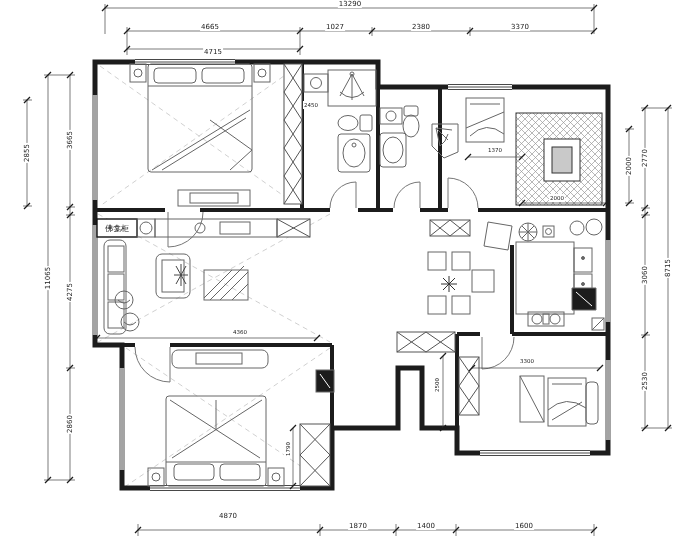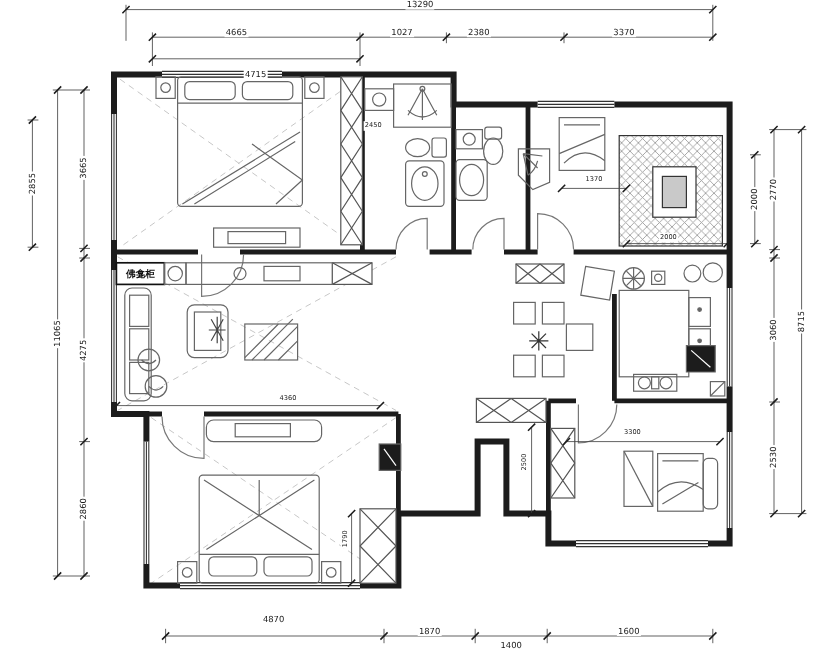--- a/index.html
+++ b/index.html
@@ -3,21 +3,21 @@
 <meta charset="utf-8">
 <style>
   html,body{margin:0;padding:0;background:#fff;}
   #plan{position:relative;width:700px;height:548px;background:#fff;overflow:hidden;
         font-family:"DejaVu Sans",sans-serif;}
   svg{position:absolute;left:0;top:0;}
   .dim{position:absolute;font-size:7px;line-height:8px;color:#1a1a1a;
        transform:translate(-50%,-50%);white-space:nowrap;background:#fff;padding:0 1px;}
   .dim.rot{transform:translate(-50%,-50%) rotate(-90deg);}
   .dim.tiny{font-size:5.5px;}
-  .roomtag{position:absolute;font-size:8px;font-weight:bold;color:#111;
+  .roomtag{position:absolute;font-size:8px;font-weight:normal;color:#111;
        transform:translate(-50%,-50%);white-space:nowrap;}
 </style>
 </head>
 <body>
 
 <div id="plan">
 
 <svg width="700" height="548" viewBox="0 0 700 548">
   <defs>
     <pattern id="xh" width="7" height="7" patternUnits="userSpaceOnUse">
@@ -354,41 +354,41 @@
     <path d="M465,160 L471,154 M519,160 L525,154"></path>
     <path d="M519,206 L525,200 M603,206 L609,200"></path>
     <path d="M94,341 L100,335 M314,341 L320,335"></path>
     <path d="M440,359 L446,353 M440,431 L446,425"></path>
     <path d="M469,371 L475,365 M597,371 L603,365"></path>
     <path d="M290,431 L296,425 M290,489 L296,483"></path>
   </g>
 </svg>
 
 <span class="dim" style="left:350px;top:4px">13290</span>
-<span class="dim" style="left:197px;top:27px">4665</span>
+<span class="dim" style="left:210px;top:27px">4665</span>
 <span class="dim" style="left:335px;top:27px">1027</span>
-<span class="dim" style="left:399px;top:27px">2380</span>
+<span class="dim" style="left:421px;top:27px">2380</span>
 <span class="dim" style="left:520px;top:27px">3370</span>
-<span class="dim" style="left:213px;top:62px">4715</span>
+<span class="dim" style="left:213px;top:52px">4715</span>
 
 <span class="dim rot" style="left:27px;top:153px">2855</span>
 <span class="dim rot" style="left:48px;top:278px">11065</span>
 <span class="dim rot" style="left:70px;top:140px">3665</span>
 <span class="dim rot" style="left:70px;top:292px">4275</span>
 <span class="dim rot" style="left:70px;top:424px">2860</span>
 
 <span class="dim rot" style="left:629px;top:166px">2000</span>
 <span class="dim rot" style="left:645px;top:158px">2770</span>
 <span class="dim rot" style="left:645px;top:275px">3060</span>
 <span class="dim rot" style="left:645px;top:381px">2530</span>
 <span class="dim rot" style="left:668px;top:268px">8715</span>
 
 <span class="dim" style="left:228px;top:516px">4870</span>
 <span class="dim" style="left:358px;top:526px">1870</span>
-<span class="dim" style="left:426px;top:538px">1400</span>
+<span class="dim" style="left:426px;top:526px">1400</span>
 <span class="dim" style="left:524px;top:526px">1600</span>
 
 <span class="dim tiny" style="left:311px;top:105px">2450</span>
 <span class="dim tiny" style="left:495px;top:150px">1370</span>
 <span class="dim tiny" style="left:557px;top:198px">2000</span>
 <span class="dim tiny" style="left:240px;top:332px">4360</span>
 <span class="dim tiny rot" style="left:437px;top:385px">2500</span>
 <span class="dim tiny" style="left:527px;top:361px">3300</span>
 <span class="dim tiny rot" style="left:288px;top:449px">1790</span>
 

